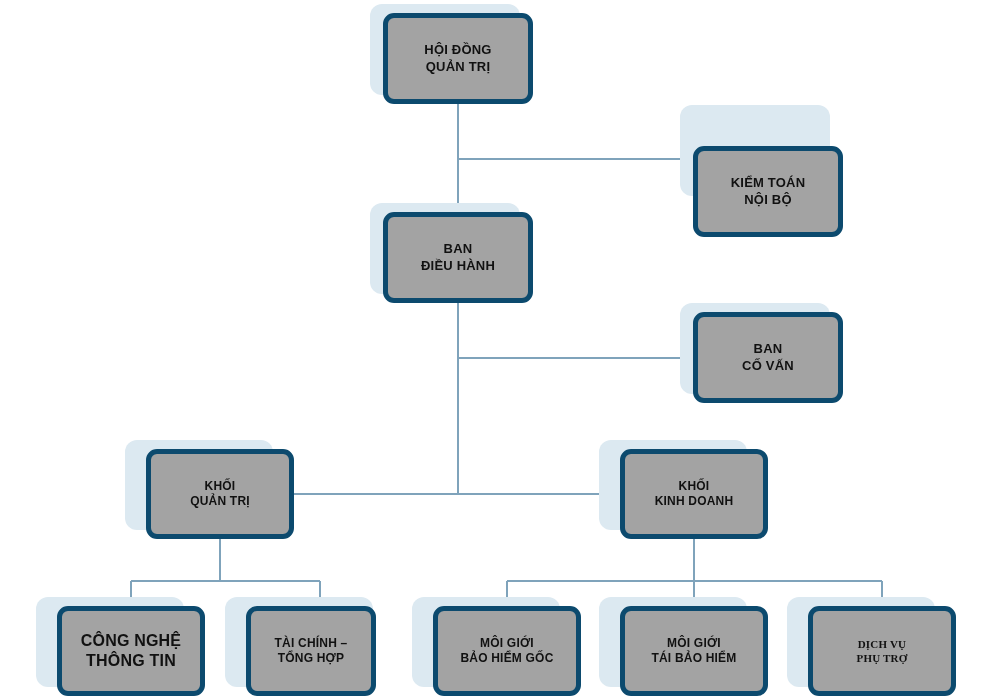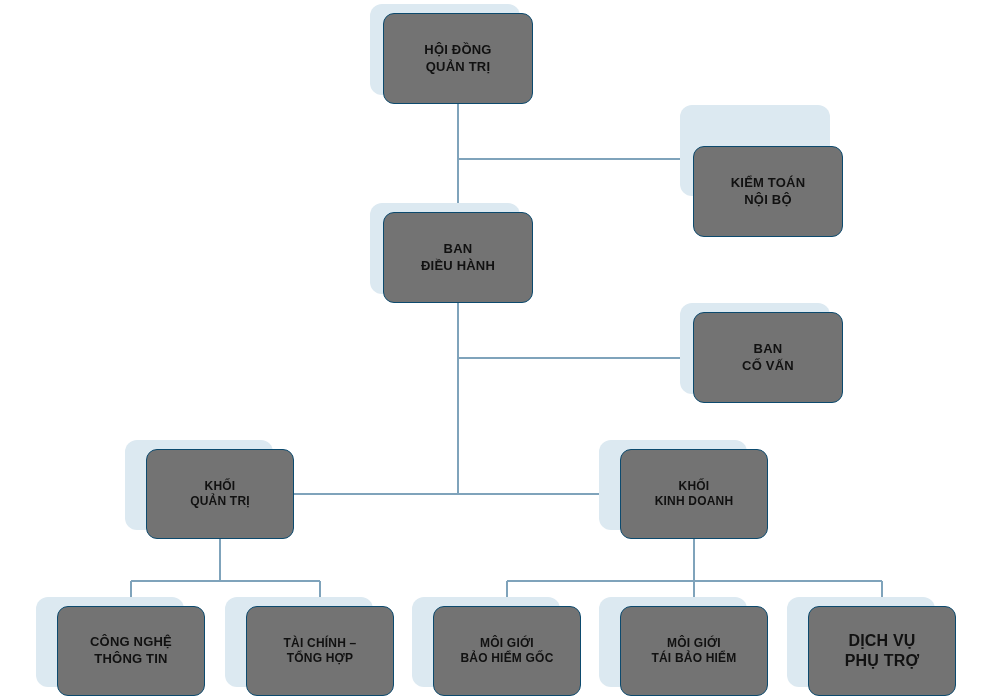--- a/index.html
+++ b/index.html
@@ -34,22 +34,22 @@
   .node-shadow {
     position: absolute;
     left: 0;
     top: 0;
     border-radius: 12px;
     background: #dce9f1;
   }
   .node-box {
     position: absolute;
     box-sizing: border-box;
-    background: #737373;
-    border: 1px solid #0c4a6e;
+    background: #a3a3a3;
+    border: 5px solid #0c4a6e;
     border-radius: 11px;
     display: flex;
     align-items: center;
     justify-content: center;
     text-align: center;
   }
   .node-label {
     color: #111111;
     font-weight: 600;
     line-height: 1.28;
@@ -132,28 +132,28 @@
     <div class="node-shadow" style="left:-21px; top:-9px; width:148px; height:90px;"></div>
     <div class="node-box" style="left:0; top:0; width:148px; height:90px;">
       <span class="node-label" style="font-size:12px;">KHỐI
 KINH DOANH</span>
     </div>
   </div>
 
   <div class="node" style="left:57px; top:606px; width:148px; height:90px;">
     <div class="node-shadow" style="left:-21px; top:-9px; width:148px; height:90px;"></div>
     <div class="node-box" style="left:0; top:0; width:148px; height:90px;">
-      <span class="node-label" style="font-size:13px;">CÔNG NGHỆ
+      <span class="node-label" style="font-size:16px;">CÔNG NGHỆ
 THÔNG TIN</span>
     </div>
   </div>
 
   <div class="node" style="left:246px; top:606px; width:148px; height:90px;">
     <div class="node-shadow" style="left:-21px; top:-9px; width:148px; height:90px;"></div>
-    <div class="node-box" style="left:0; top:0; width:148px; height:90px;">
+    <div class="node-box" style="left:0; top:0; width:130px; height:90px;">
       <span class="node-label" style="font-size:12px;">TÀI CHÍNH –
 TỔNG HỢP</span>
     </div>
   </div>
 
   <div class="node" style="left:433px; top:606px; width:148px; height:90px;">
     <div class="node-shadow" style="left:-21px; top:-9px; width:148px; height:90px;"></div>
     <div class="node-box" style="left:0; top:0; width:148px; height:90px;">
       <span class="node-label" style="font-size:12px;">MÔI GIỚI
 BẢO HIỂM GỐC</span>
@@ -164,18 +164,18 @@
     <div class="node-shadow" style="left:-21px; top:-9px; width:148px; height:90px;"></div>
     <div class="node-box" style="left:0; top:0; width:148px; height:90px;">
       <span class="node-label" style="font-size:12px;">MÔI GIỚI
 TÁI BẢO HIỂM</span>
     </div>
   </div>
 
   <div class="node" style="left:808px; top:606px; width:148px; height:90px;">
     <div class="node-shadow" style="left:-21px; top:-9px; width:148px; height:90px;"></div>
     <div class="node-box" style="left:0; top:0; width:148px; height:90px;">
-      <span class="node-label" style="font-size:16px;">DỊCH VỤ
+      <span class="node-label" style="font-size:11px;font-family:Liberation Serif, serif;">DỊCH VỤ
 PHỤ TRỢ</span>
     </div>
   </div>
 
 </div>
 
 </body></html>

